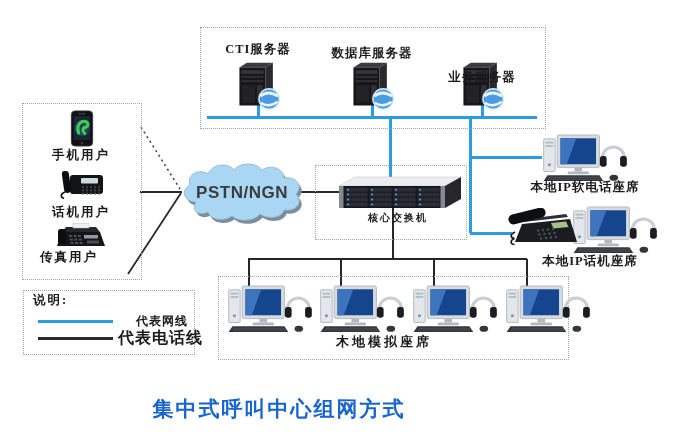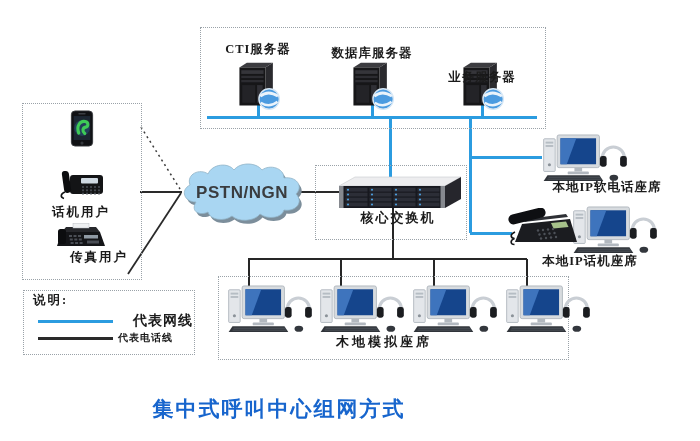--- a/index.html
+++ b/index.html
@@ -179,45 +179,46 @@
     </svg>
   <div class="lbl" style="left:422px;top:46px;width:120px;letter-spacing:1px;margin-top:24px;">业务服务器</div>
   <svg class="icon" style="left:456px;top:60px;" width="52" height="52">
       <use href="#icon-server"></use>
     </svg>
 
   <div class="dotted-box" style="left:22px;top:103px;width:118px;height:175px;"></div>
   <svg class="icon" style="left:70px;top:110px;" width="24" height="37">
       <use href="#icon-mobile"></use>
     </svg>
+  <div class="lbl" style="left:22px;top:148px;width:118px;">手机用户</div>
   <svg class="icon" style="left:59px;top:168px;" width="46" height="32">
       <use href="#icon-deskphone"></use>
     </svg>
   <div class="lbl" style="left:22px;top:205px;width:118px;">话机用户</div>
   <svg class="icon" style="left:54px;top:222px;" width="54" height="28">
       <use href="#icon-fax"></use>
     </svg>
-  <div class="lbl" style="left:40px;top:250px;width:118px;">传真用户</div>
+  <div class="lbl" style="left:10px;top:250px;width:118px;">传真用户</div>
 
   <svg class="icon" style="left:172px;top:158px;z-index:3;" width="140" height="66" viewBox="0 0 140 66">
     <path transform="translate(2.5,3.5)" fill="#7c8e9b" d="M24,44 C12,44 8,32 18,27 C14,16 28,10 36,16 C40,6 56,4 62,12 C68,4 84,4 90,12 C98,6 112,10 112,20 C124,18 132,28 124,36 C132,44 124,54 112,52 C110,60 96,62 88,56 C82,64 66,64 60,58 C52,64 38,62 36,54 C28,58 18,54 24,44 Z"></path>
     <path fill="#a9d6f2" stroke="#8fb2c6" stroke-width="0.8" d="M24,44 C12,44 8,32 18,27 C14,16 28,10 36,16 C40,6 56,4 62,12 C68,4 84,4 90,12 C98,6 112,10 112,20 C124,18 132,28 124,36 C132,44 124,54 112,52 C110,60 96,62 88,56 C82,64 66,64 60,58 C52,64 38,62 36,54 C28,58 18,54 24,44 Z"></path>
     <text class="cloud-text" x="70" y="40" text-anchor="middle">PSTN/NGN</text>
   </svg>
 
   <div class="dotted-box" style="left:315px;top:165px;width:150px;height:73px;"></div>
   <svg class="icon" style="left:333px;top:176px;" width="130" height="36">
       <use href="#icon-switch"></use>
     </svg>
-  <div class="lbl" style="left:323px;top:211px;width:150px;font-size:13px;">核心交换机</div>
+  <div class="lbl" style="left:323px;top:211px;width:150px;font-size:10px;">核心交换机</div>
 
   <svg class="icon" style="left:540px;top:133px;" width="90" height="50">
       <use href="#icon-ws"></use>
     </svg>
-  <div class="lbl" style="left:542px;top:180px;width:130px;font-size:12.5px;letter-spacing:1px;">本地IP软电话座席</div>
+  <div class="lbl" style="left:520px;top:180px;width:130px;font-size:12.5px;letter-spacing:1px;">本地IP软电话座席</div>
 
   <svg class="icon" style="left:570px;top:205px;" width="90" height="50">
       <use href="#icon-ws"></use>
     </svg>
   <svg class="icon" style="left:506px;top:208px;" width="74" height="42">
       <use href="#icon-deskphone2"></use>
     </svg>
   <div class="lbl" style="left:525px;top:254px;width:130px;font-size:12.5px;letter-spacing:1px;">本地IP话机座席</div>
 
   <div class="dotted-box" style="left:218px;top:276px;width:349px;height:82px;"></div>
@@ -231,19 +232,19 @@
       <use href="#icon-ws"></use>
     </svg>
   <svg class="icon" style="left:503px;top:284px;" width="90" height="50">
       <use href="#icon-ws"></use>
     </svg>
   <div class="lbl" style="left:304px;top:335px;width:160px;font-size:13px;letter-spacing:3px;">木地模拟座席</div>
 
   <div class="dotted-box" style="left:23px;top:290px;width:170px;height:63px;"></div>
   <div class="lbl" style="left:33px;top:293px;width:60px;text-align:left;">说明:</div>
   <div class="legend-line line-net" style="left:38px;top:320px;width:75px;"></div>
-  <div class="lbl" style="left:128px;top:314px;width:70px;text-align:center;font-size:14px;letter-spacing:1px;">代表网线</div>
+  <div class="lbl" style="left:118px;top:314px;width:70px;text-align:right;font-size:12px;letter-spacing:1px;">代表网线</div>
   <div class="legend-line line-tel" style="left:38px;top:337px;width:75px;"></div>
-  <div class="lbl" style="left:118px;top:331px;width:75px;text-align:left;font-size:10px;letter-spacing:1px;">代表电话线</div>
+  <div class="lbl" style="left:118px;top:331px;width:75px;text-align:left;font-size:16px;letter-spacing:1px;">代表电话线</div>
 
   <div class="page-title">集中式呼叫中心组网方式</div>
 
 </div>
 
 </body></html>

